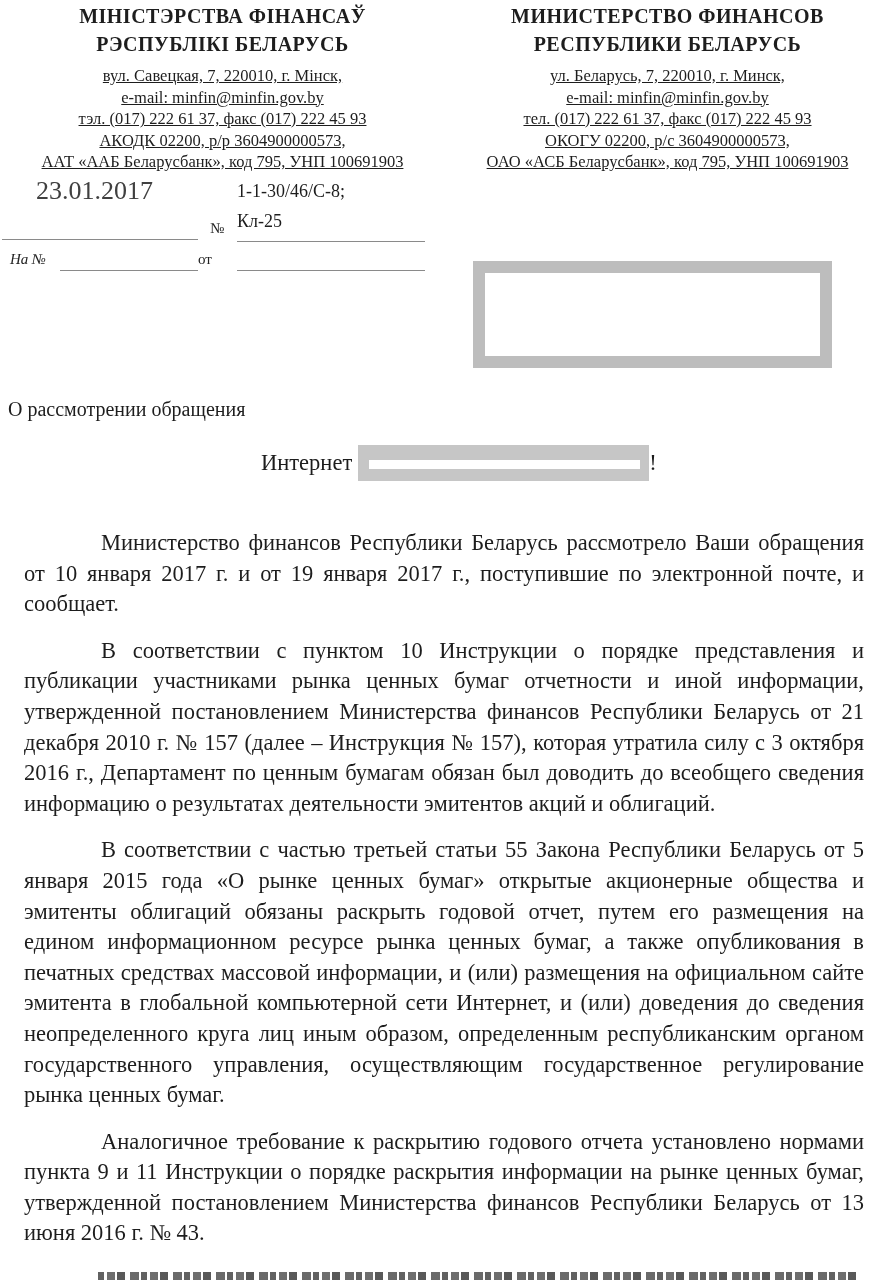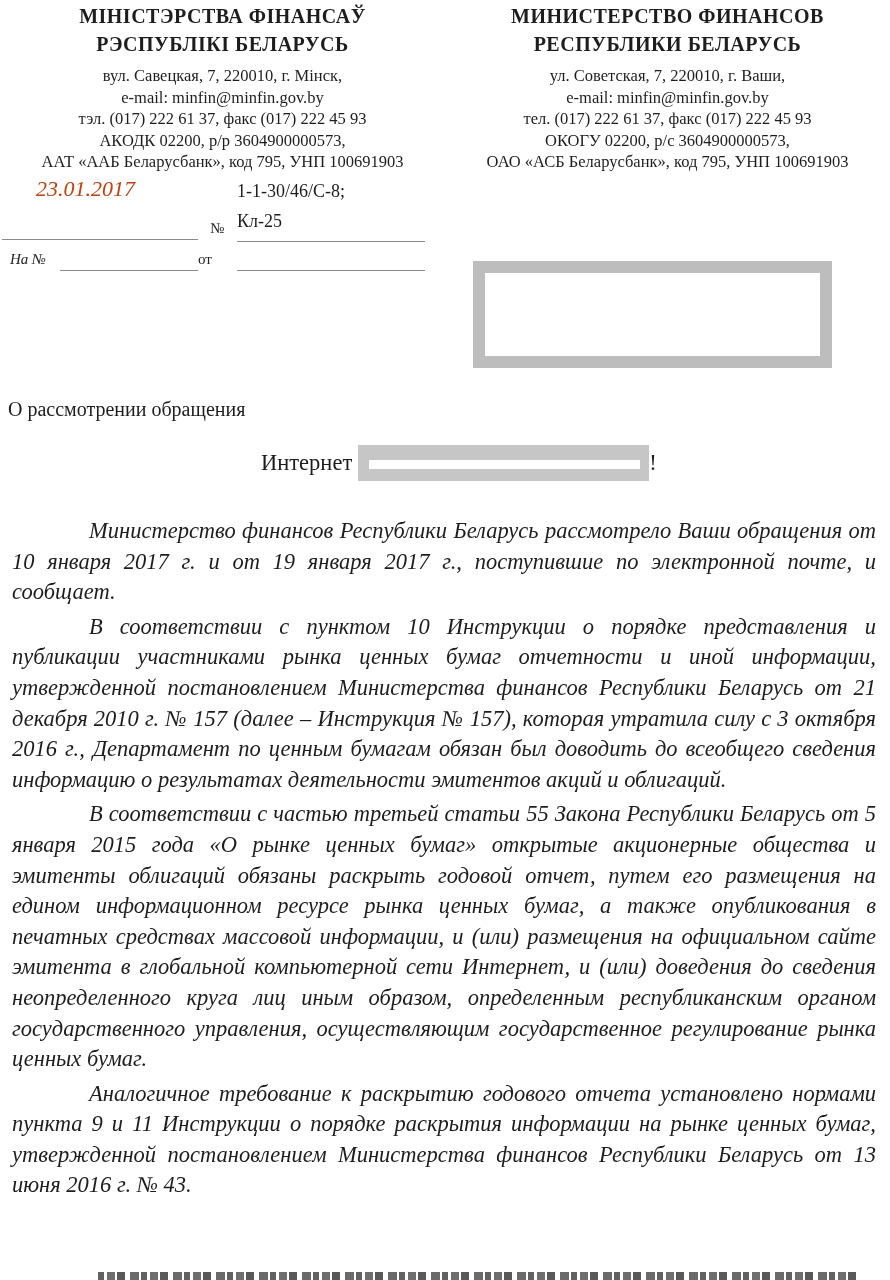--- a/index.html
+++ b/index.html
@@ -15,24 +15,24 @@
   .letterhead{
     position:absolute;top:2px;left:0;right:0;
     display:flex;
     align-items:flex-end;
   }
   .lh-col{width:50%;text-align:center;}
   .lh-title{
     font-weight:bold;font-size:20px;line-height:28px;letter-spacing:.5px;
   }
   .lh-address{font-size:16.5px;line-height:21.5px;margin-top:7px;}
-  .lh-address div{white-space:nowrap;}
+  .lh-address div{white-space:nowrap;text-decoration:underline;}
   
   .ref-label{position:absolute;font-size:15px;color:#222;}
-  .ref-text{position:absolute;font-size:22px;color:#c2410c;font-style:italic;}
+  .ref-text{position:absolute;font-size:26px;color:#404040;}
   .ref-line{position:absolute;border-top:1.6px solid #8a8a8a;height:0;}
   .num-block{position:absolute;left:237px;top:176px;width:188px;text-align:left;font-size:18px;line-height:30px;}
   
   .recipient-box{
     position:absolute;left:473px;top:261px;width:359px;height:107px;
     box-sizing:border-box;background:#ffffff;
   }
   
   .subject{position:absolute;left:8px;top:398px;font-size:20px;}
   .greeting{
@@ -44,21 +44,21 @@
     width:291px;height:36px;margin-left:6px;
   }
   .greet-redact .stripe{
     position:absolute;left:11px;right:9px;top:15px;height:9px;background:#ffffff;
   }
   
   .body-text{
     position:absolute;left:8px;top:512px;width:872px;
     font-size:22.5px;line-height:30.6px;text-align:justify;
   }
-  .body-text p{margin:4px;text-indent:77px;font-style:italic;}
+  .body-text p{margin:16px;text-indent:77px;}
   
   .clipped-line{
     position:absolute;left:98px;top:1272px;width:758px;height:8px;
     background:repeating-linear-gradient(90deg,
       #3a3a3a 0 6px,#ffffff 6px 9px,
       #4a4a4a 9px 17px,#ffffff 17px 19px,
       #2f2f2f 19px 27px,#ffffff 27px 32px,
       #454545 32px 41px,#ffffff 41px 43px);
     opacity:.8;
   }
@@ -81,21 +81,21 @@
         <div>АКОДК 02200, р/р 3604900000573,</div>
         <div>ААТ «ААБ Беларусбанк», код 795, УНП 100691903</div>
       </div>
     </div>
     <div class="lh-col">
       <div class="lh-title">
         <div>МИНИСТЕРСТВО ФИНАНСОВ</div>
         <div>РЕСПУБЛИКИ БЕЛАРУСЬ</div>
       </div>
       <div class="lh-address">
-        <div>ул. Советская, 7, 220010, г. Ваши,</div>
+        <div>ул. Беларусь, 7, 220010, г. Минск,</div>
         <div>e-mail: minfin@minfin.gov.by</div>
         <div>тел. (017) 222 61 37, факс (017) 222 45 93</div>
         <div>ОКОГУ 02200, р/с 3604900000573,</div>
         <div>ОАО «АСБ Беларусбанк», код 795, УНП 100691903</div>
       </div>
     </div>
   </div>
 
   <div>
     <div class="ref-text" style="left:36px;top:176px;">23.01.2017</div>

